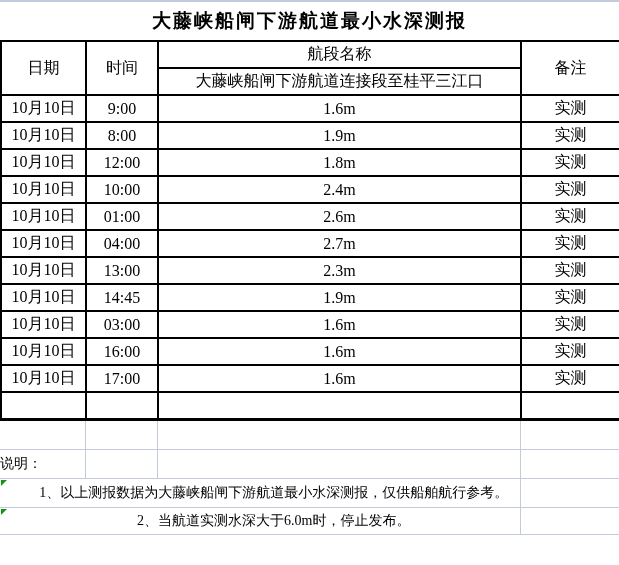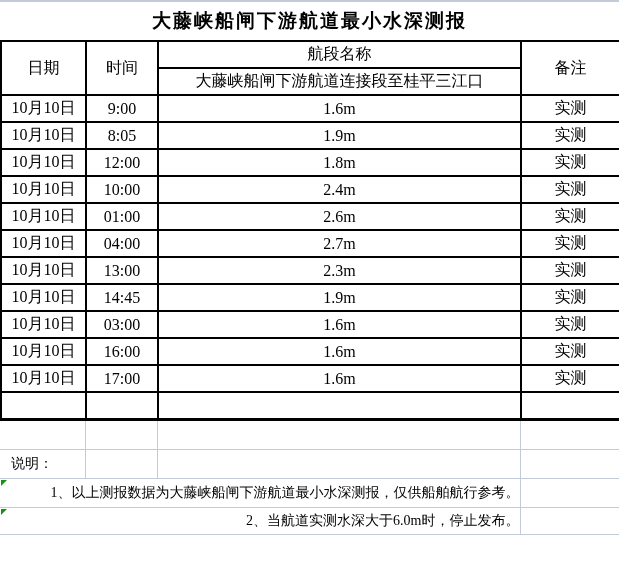--- a/index.html
+++ b/index.html
@@ -35,22 +35,22 @@
   .main tr.last-black td { border-bottom:3px solid #000; }
   
   .grid td {
     border:0;
     font-size:14px; height:29px; padding:0;
     vertical-align:middle; white-space:nowrap; overflow:hidden;
     position:relative;
   }
   .grid td.b-r { border-right:1px solid #c3cbdb; }
   .grid td.b-b { border-bottom:1px solid #c3cbdb; }
-  .grid td.label-cell { text-align:left; padding-left:11px; }
-  .grid td.note-cell  { text-align:right; padding-left:28px; }
+  .grid td.label-cell { text-align:left; padding-left:0; }
+  .grid td.note-cell  { text-align:center; padding-left:28px; }
   .grid tr.note2 td { height:27px; }
   .tri {
     position:absolute; top:1px; left:1px;
     width:0; height:0;
     border-style:solid;
     border-width:6px 6px 0 0;
     border-color:#149414 transparent transparent transparent;
   }
 </style>
 </head>
@@ -81,21 +81,21 @@
     </tr>
 
     <tr>
       <td>10月10日</td>
       <td>9:00</td>
       <td>1.6m</td>
       <td>实测</td>
     </tr>
     <tr>
       <td>10月10日</td>
-      <td>8:05</td>
+      <td>8:00</td>
       <td>1.9m</td>
       <td>实测</td>
     </tr>
     <tr>
       <td>10月10日</td>
       <td>12:00</td>
       <td>1.8m</td>
       <td>实测</td>
     </tr>
     <tr>

